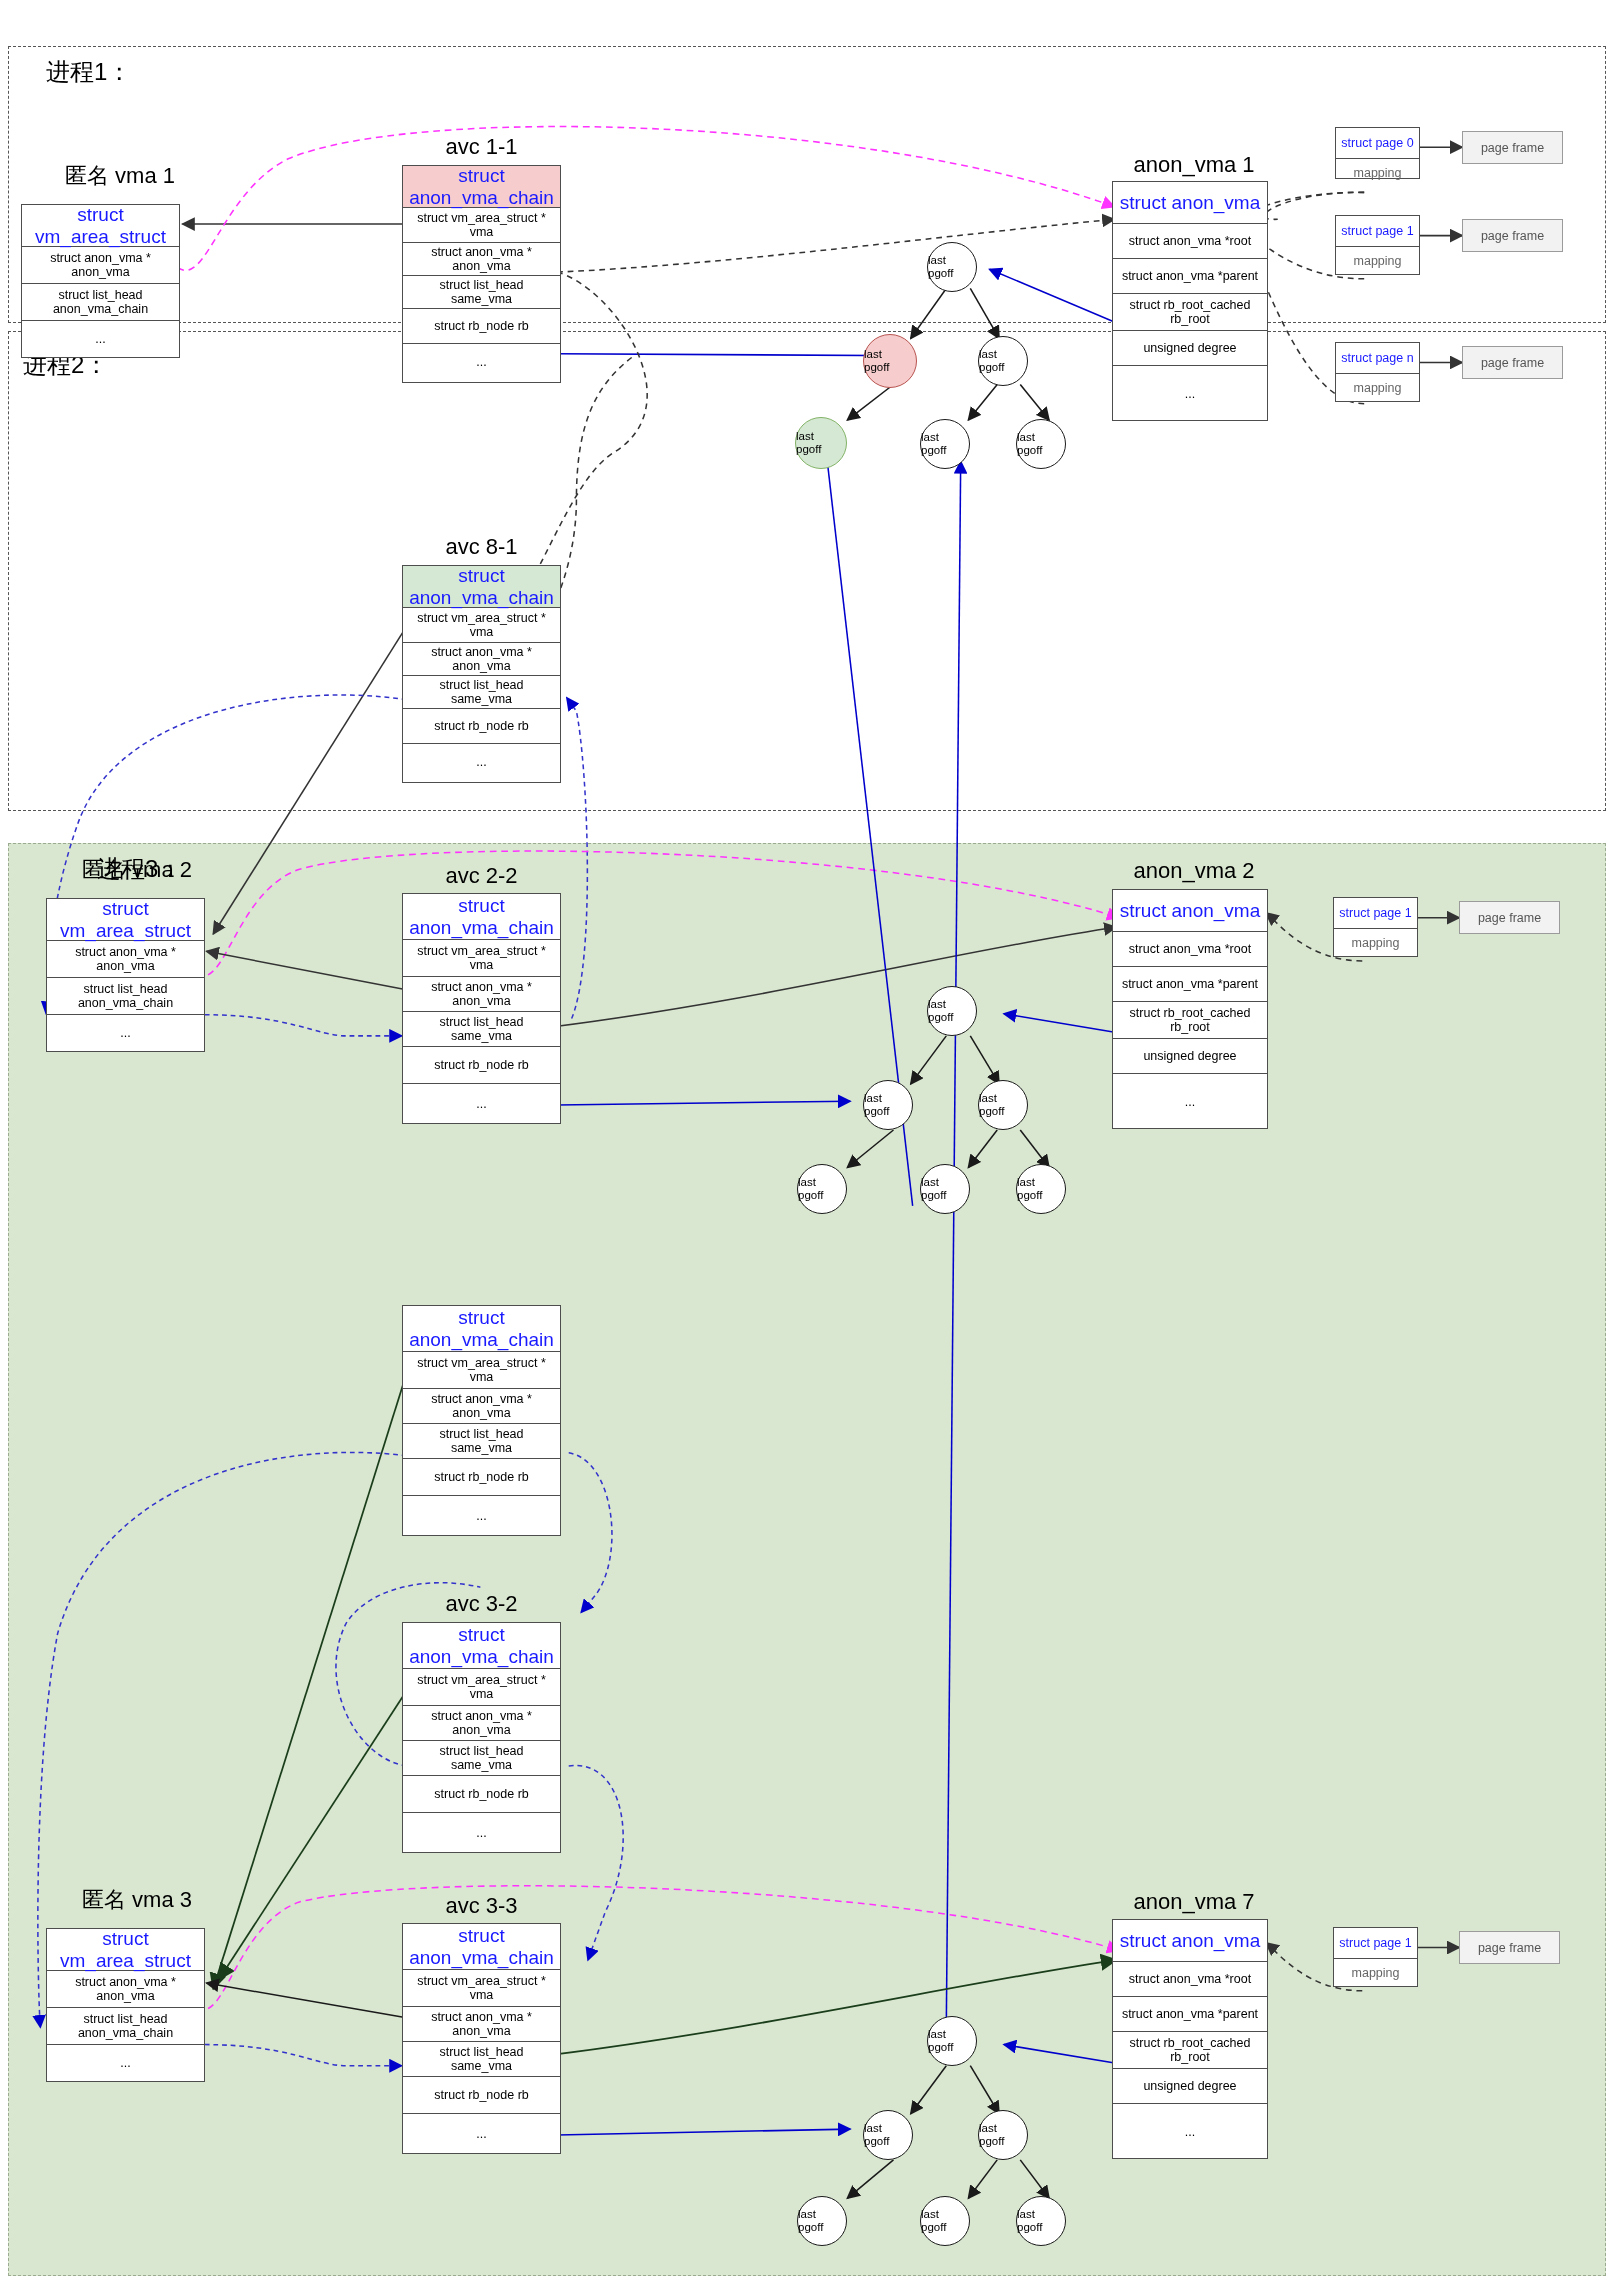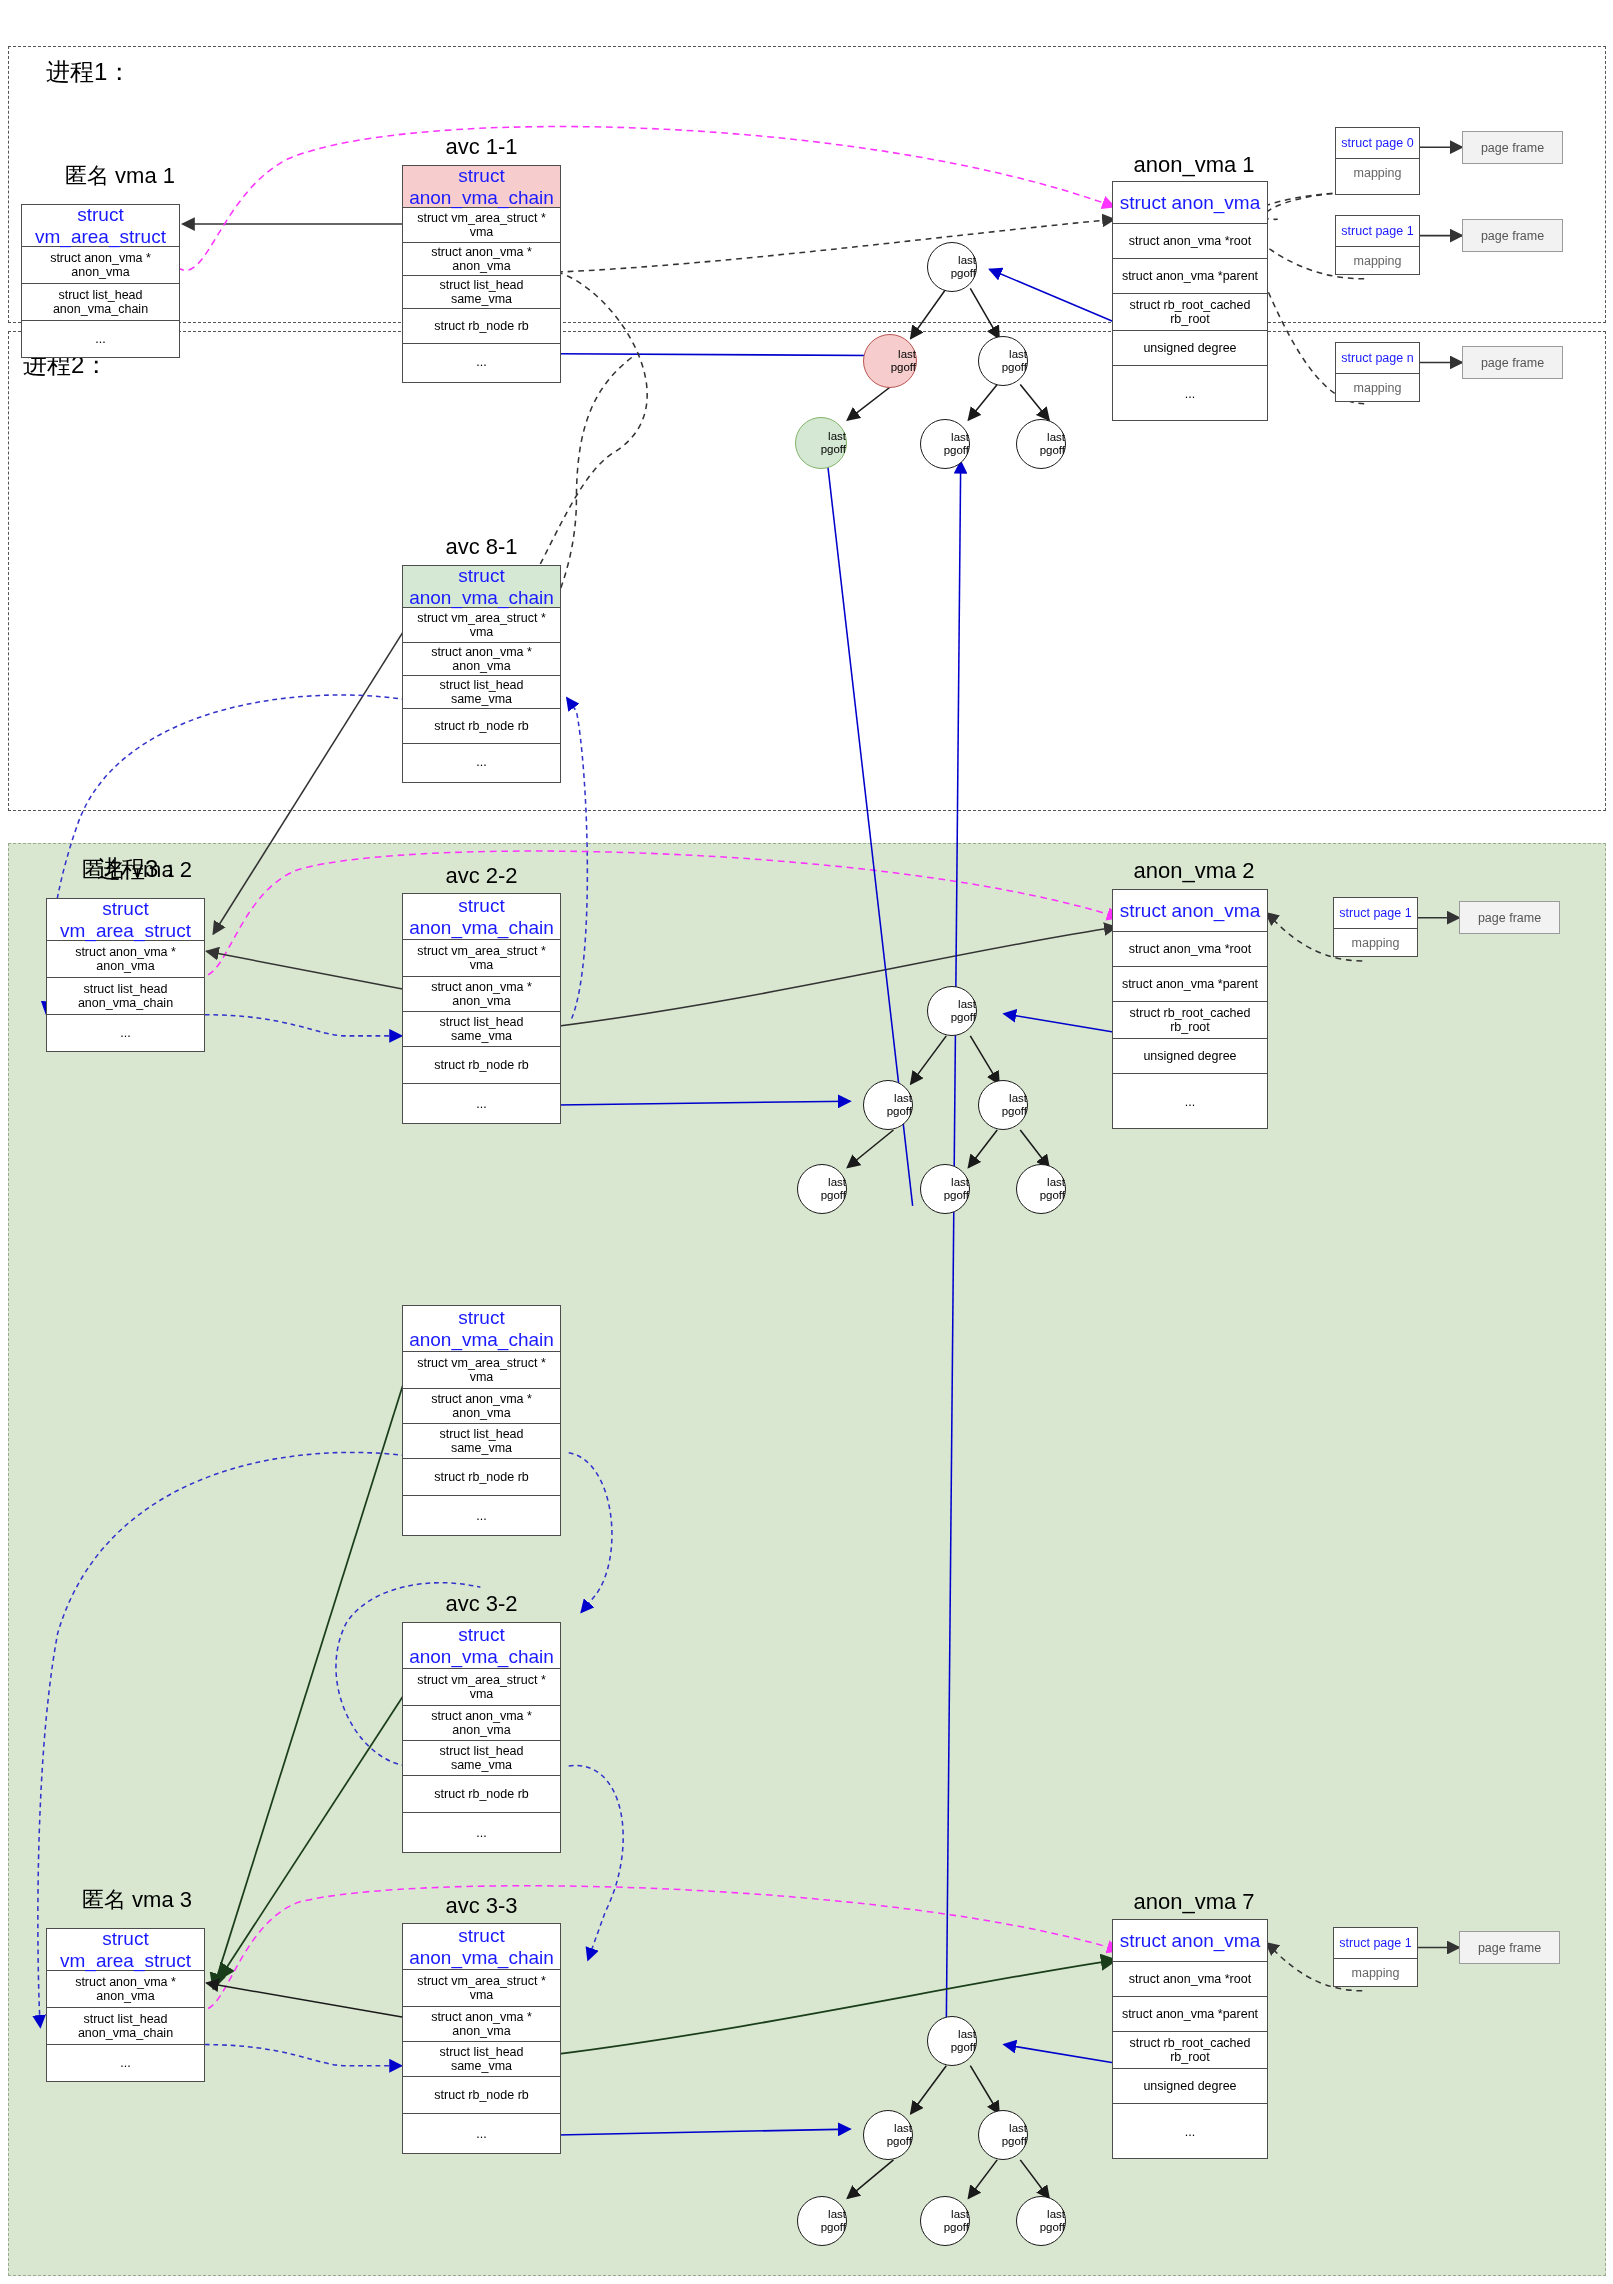--- a/index.html
+++ b/index.html
@@ -33,21 +33,21 @@
   .pbox .prow:last-child{border-bottom:none;}
   .pbox .prow.blue{color:#1a1aff;}
   .pbox .prow.gray{color:#666;}
 
   .frame{position:absolute;box-sizing:border-box;border:1.5px solid #9b9b9b;background:#f2f2f2;
          font-size:12.5px;color:#555;display:flex;align-items:center;justify-content:center;}
 
   
   .node{position:absolute;box-sizing:border-box;border:1.5px solid #1a1a1a;border-radius:50%;
         background:#fff;font-size:11.5px;line-height:1.1;color:#000;
-        display:flex;flex-direction:column;align-items:flex-end;justify-content:center;}
+        display:flex;flex-direction:column;align-items:flex-start;justify-content:center;}
   .node.red{background:#f6cccc;border-color:#b85450;}
   .node.green{background:#d5e8d4;border-color:#82b366;}
 
   svg.wires{position:absolute;left:0;top:0;width:1613px;height:2285px;pointer-events:none;}
 </style>
 </head>
 <body>
 
 <div id="page">
 
@@ -202,21 +202,21 @@
   <div class="sbox" style="left:1112px; top:181px; width:156px; height:240px;">
     <div class="row head" style="height:42px;">struct anon_vma</div>
     <div class="row" style="height:35px;">struct anon_vma *root</div>
     <div class="row" style="height:35px;">struct anon_vma *parent</div>
     <div class="row" style="height:37px;white-space:pre-line;">struct rb_root_cached
 rb_root</div>
     <div class="row" style="height:35px;">unsigned degree</div>
     <div class="row" style="height:56px;">...</div>
   </div>
 
-  <div class="pbox" style="left:1335px; top:127px; width:85px; height:68px;">
+  <div class="pbox" style="left:1335px; top:127px; width:85px; height:52px;">
     <div class="prow blue" style="height:31px;">struct page 0</div>
     <div class="prow gray" style="height:28px;">mapping</div>
   </div>
   <div class="frame" style="left:1462px; top:131px; width:101px; height:33px;">page frame</div>
 
   <div class="pbox" style="left:1335px; top:215px; width:85px; height:60px;">
     <div class="prow blue" style="height:31px;">struct page 1</div>
     <div class="prow gray" style="height:28px;">mapping</div>
   </div>
   <div class="frame" style="left:1462px; top:219px; width:101px; height:33px;">page frame</div>

